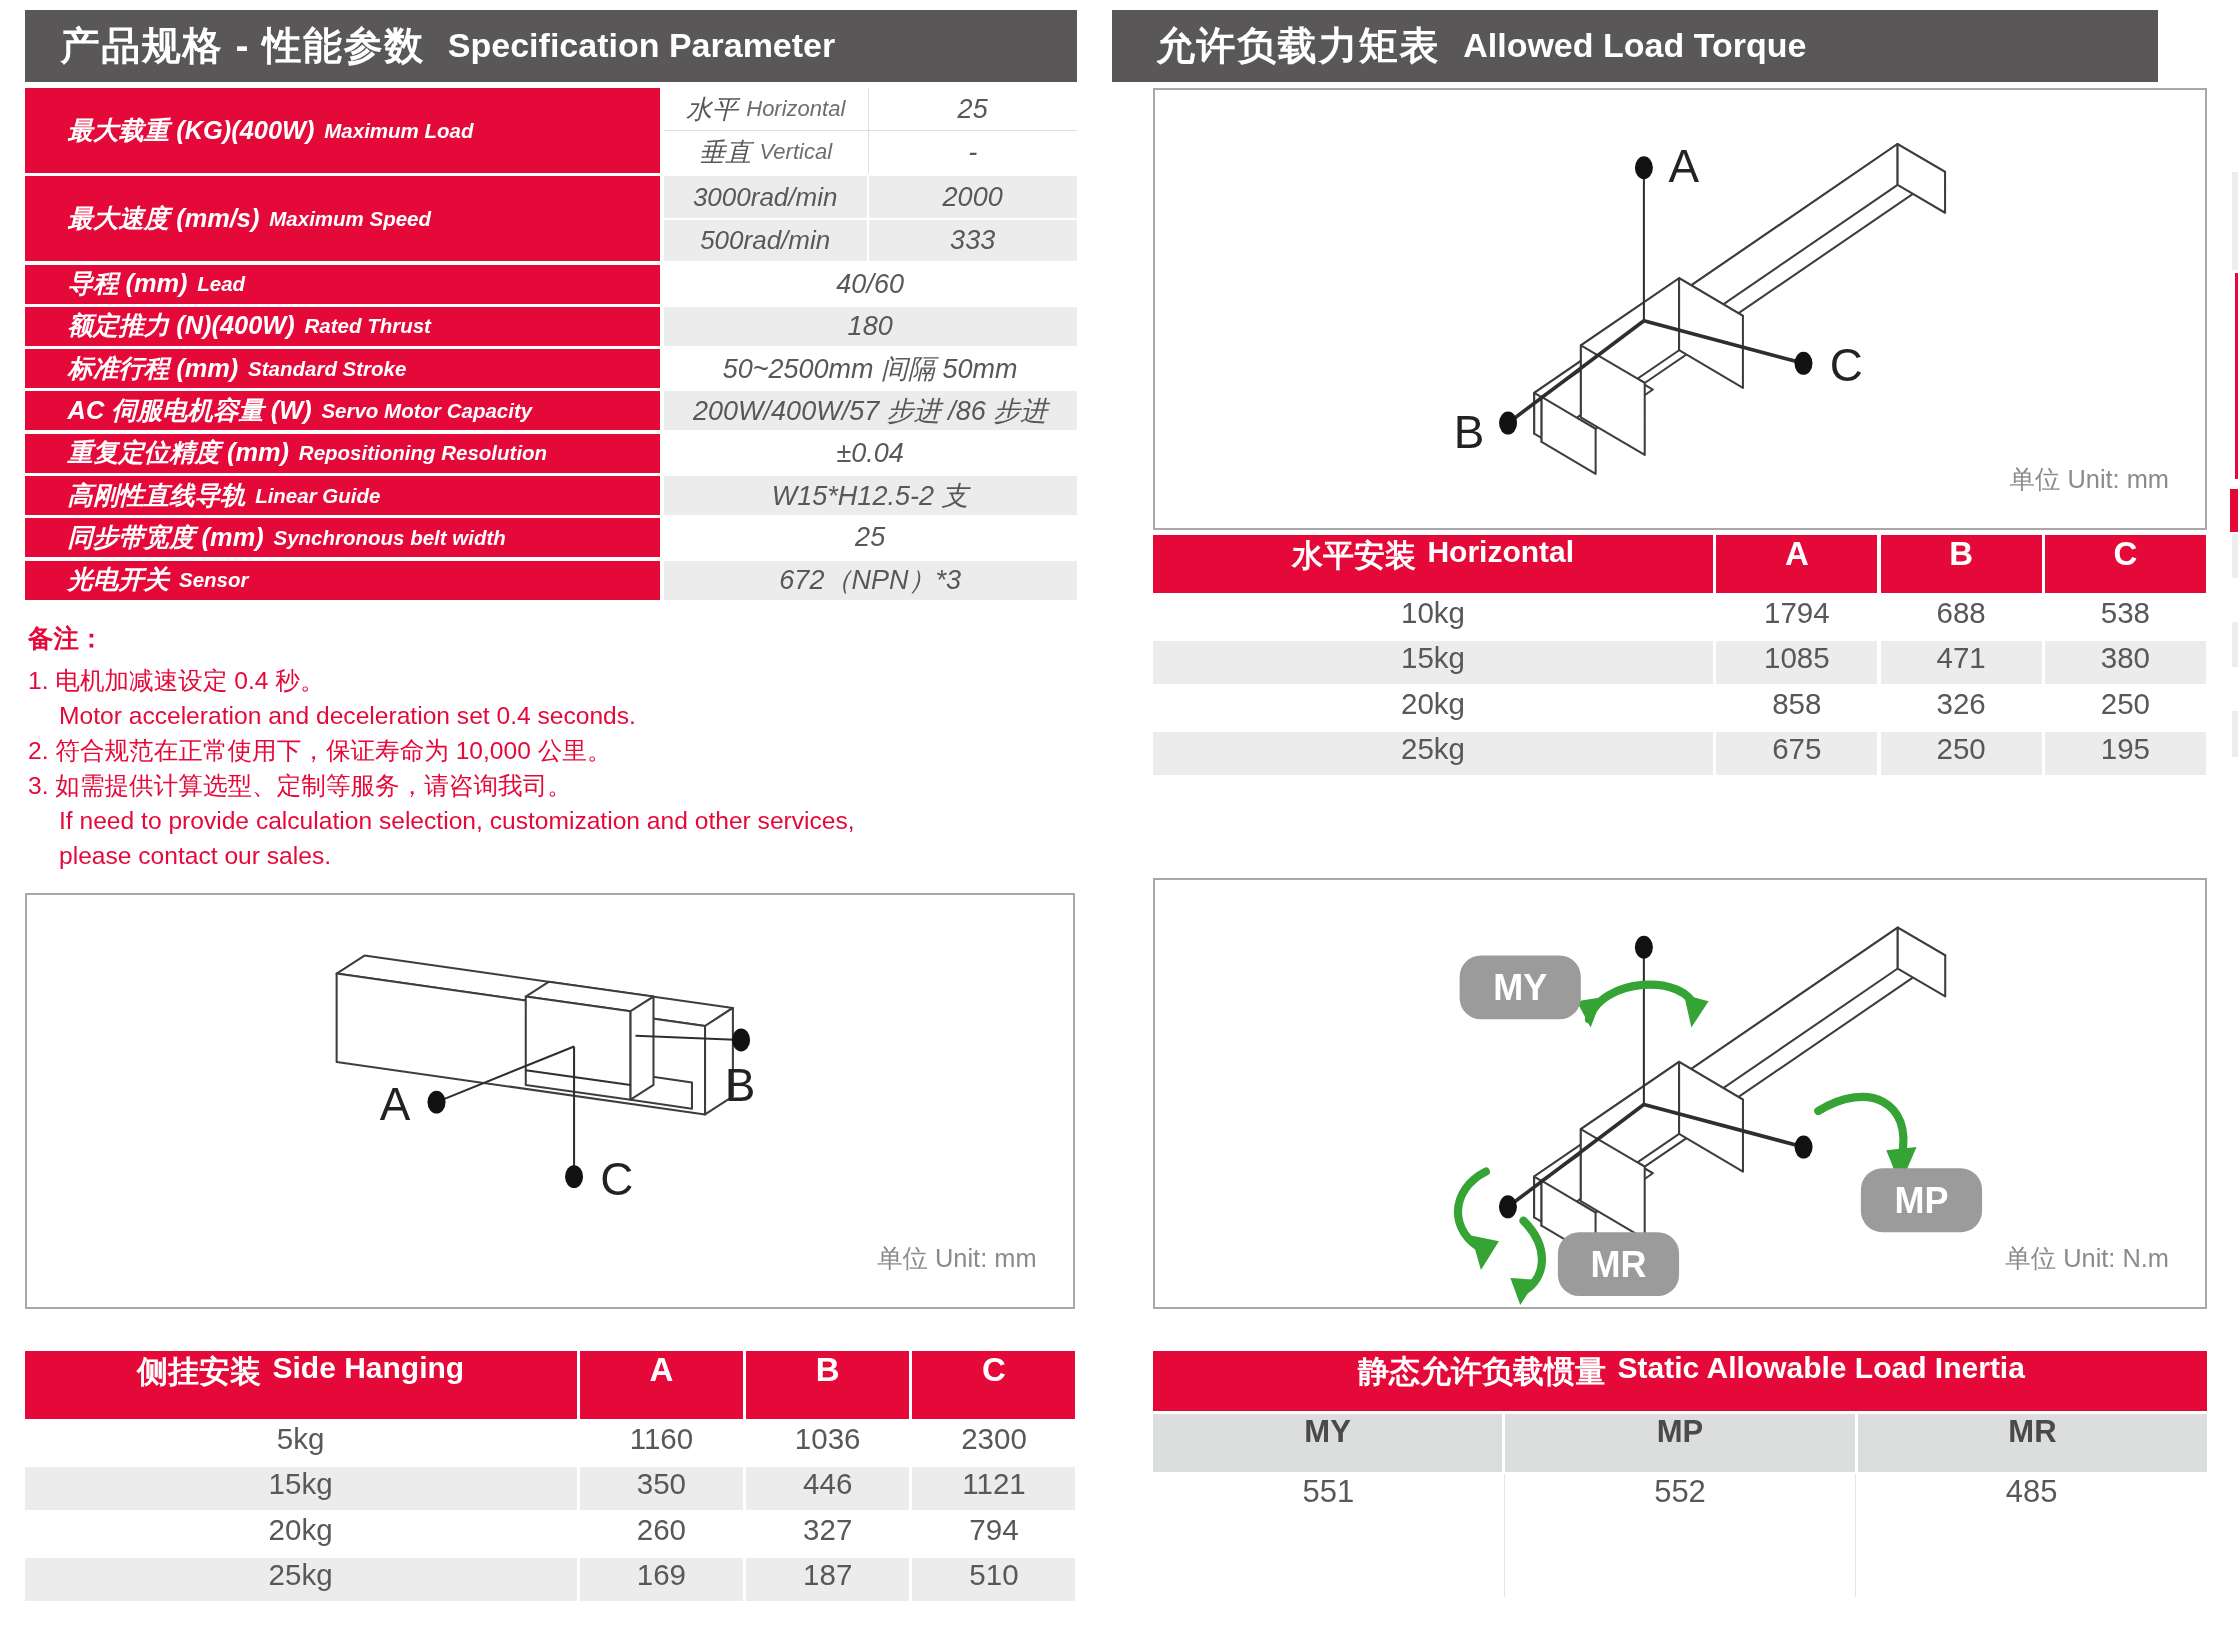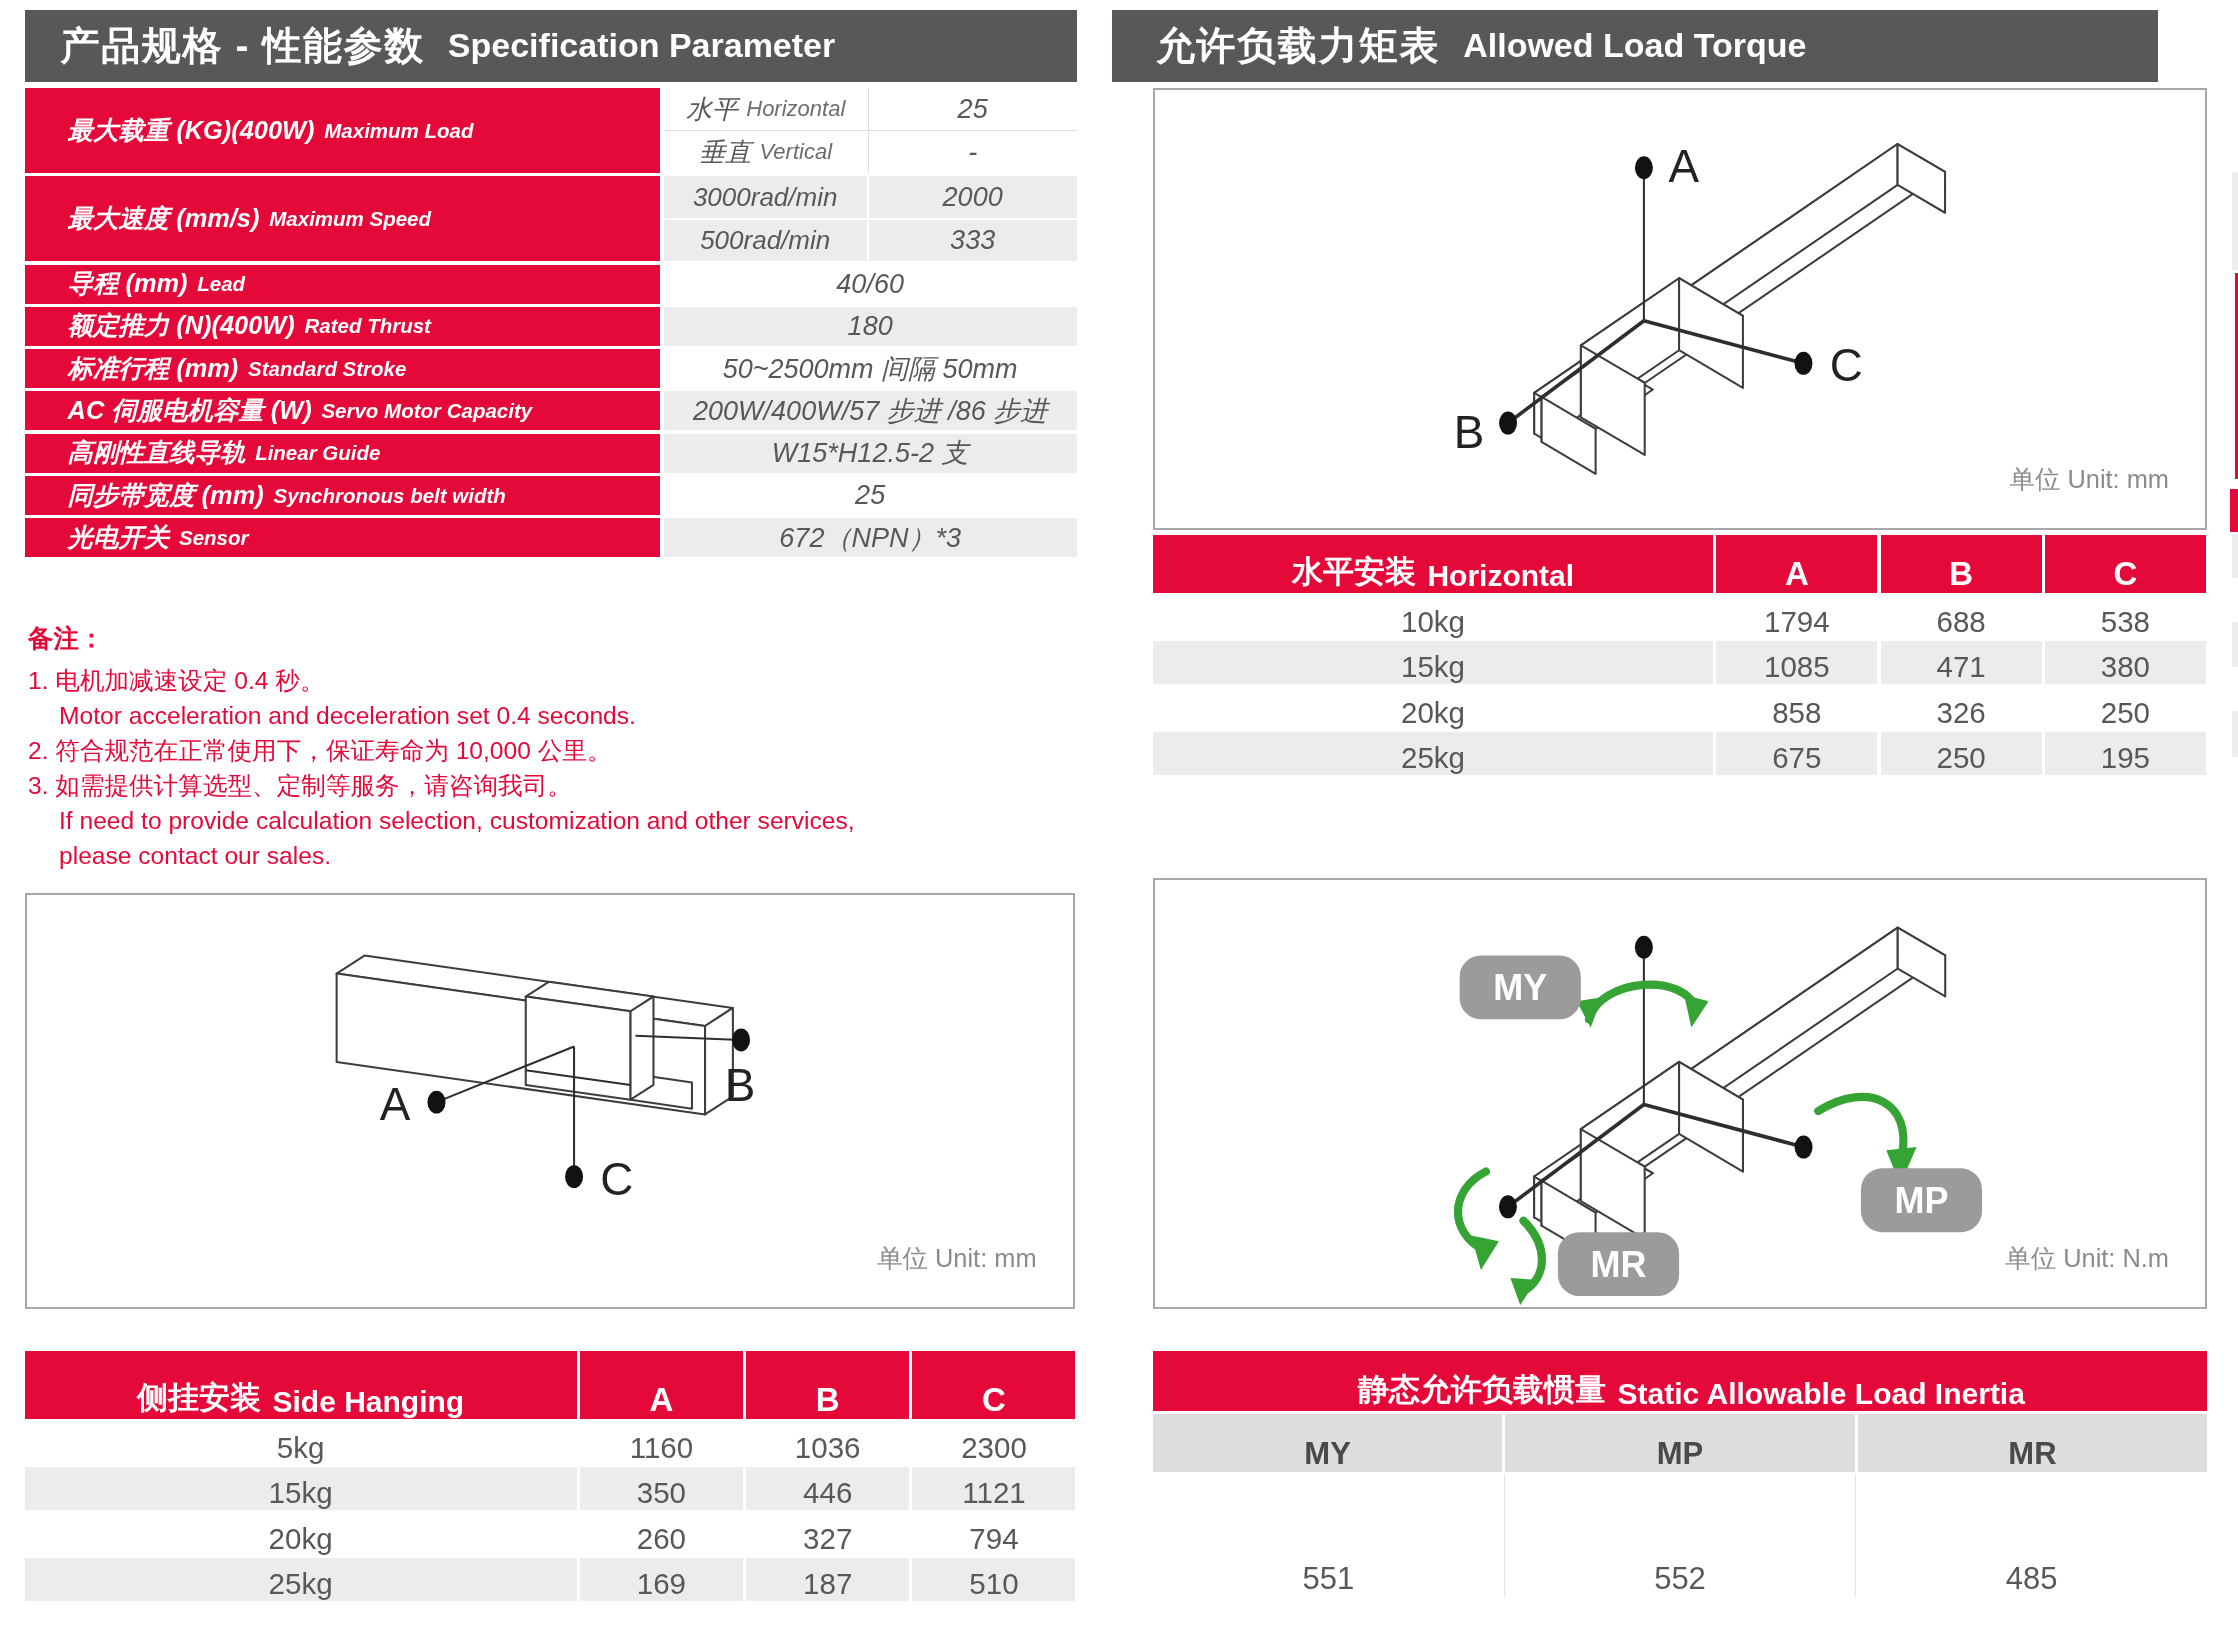--- a/index.html
+++ b/index.html
@@ -59,21 +59,21 @@
   
   .dbox{border:2.5px solid var(--line);background:#fff;}
   #dbox-left{left:24.6px;top:893px;width:1050px;height:416px;}
   #dbox-r1{left:1153px;top:88px;width:1054px;height:442px;}
   #dbox-r2{left:1153px;top:878px;width:1054px;height:431px;}
   .unit{position:absolute;right:36px;bottom:31px;font-size:25.4px;color:#8b8b8b;}
 
   
   .ttable{position:absolute;}
   .trow{display:flex;margin-bottom:2.5px;}
-  .cell{display:flex;align-items:flex-end;justify-content:center;}
+  .cell{display:flex;align-items:flex-start;justify-content:center;}
   .cell + .cell{margin-left:3.3px;}
   .thead .cell{background:var(--red);color:#fff;font-weight:bold;}
   .thead .zh{font-size:31px;font-weight:bold;}
   .thead .en{font-size:30px;font-weight:bold;margin-left:11.5px;}
   .thead .abc{font-size:33px;}
   .drow .cell{font-size:29.5px;color:var(--txtgray);}
   .rowA .cell{background:#fff;}
   .rowB .cell{background:var(--rowgray);}
 
   #tbl-side{left:24.6px;top:1351px;width:1052px;}
@@ -184,20 +184,27 @@
         <span class="en">Standard Stroke</span>
       </div>
     <div class="sval">50~2500mm 间隔 50mm</div>
   </div>
   <div class="srow single">
     <div class="lbl">
         <span class="zh">AC 伺服电机容量 (W)</span>
         <span class="en">Servo Motor Capacity</span>
       </div>
     <div class="sval shade">200W/400W/57 步进 /86 步进</div>
+  </div>
+  <div class="srow single">
+    <div class="lbl">
+        <span class="zh">重复定位精度 (mm)</span>
+        <span class="en">Repositioning Resolution</span>
+      </div>
+    <div class="sval">±0.04</div>
   </div>
   <div class="srow single">
     <div class="lbl">
         <span class="zh">高刚性直线导轨</span>
         <span class="en">Linear Guide</span>
       </div>
     <div class="sval shade">W15*H12.5-2 支</div>
   </div>
   <div class="srow single">
     <div class="lbl">

